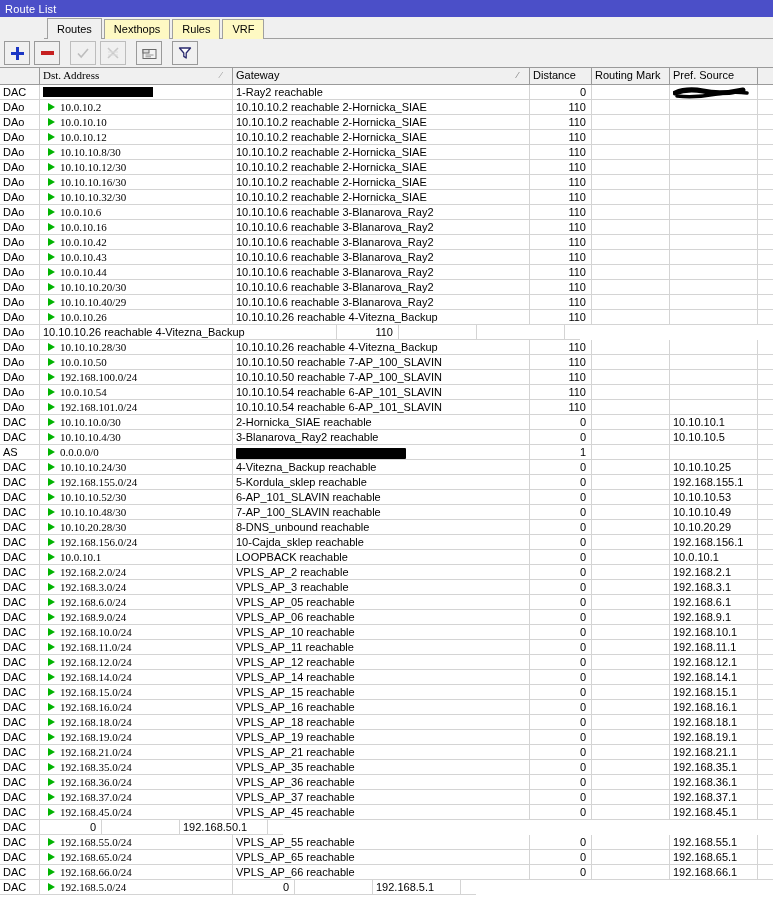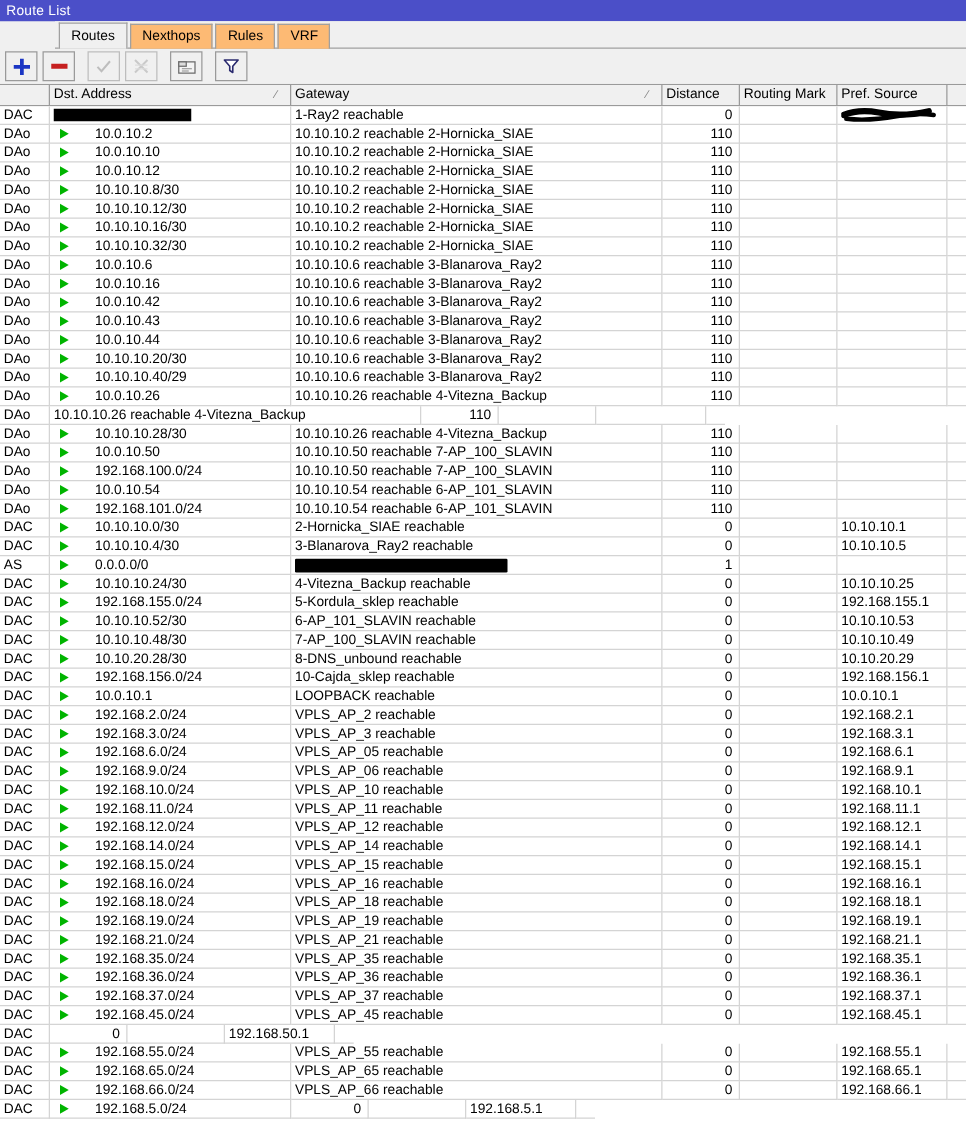--- a/index.html
+++ b/index.html
@@ -38,21 +38,21 @@
     margin-left:44px;
   }
   .tabstrip:after{
     content:"";position:absolute;left:0;right:0;bottom:0;height:1px;background:#a0a0a0;
   }
   .tab{
     height:19px;
     line-height:19px;
     padding:0 9px;
     margin-right:2px;
-    background:#fdba74;
+    background:#fef9c3;
     border:1px solid #a0a0a0;
     border-bottom:none;
     font-size:11px;
     color:#000;
     position:relative;
     z-index:1;
     cursor:default;
   }
   .tab.active{
     background:#f0f0f0;
@@ -120,21 +120,21 @@
     position:relative;
     cursor:default;
   }
   .sortmark{
     position:absolute;right:4px;top:3px;width:8px;height:9px;
     color:#808080;font-size:9px;line-height:9px;
   }
 
   
   .c-flag {width:40px;}
-  .c-dst  {width:193px;}
+  .c-dst  {width:193px;font-family:Liberation Serif, serif;}
   .c-gw   {width:297px;}
   .c-dist {width:62px;}
   .c-rmark{width:78px;}
   .c-pref {width:88px;}
   .c-tail {width:15px;border-right:none !important;}
 
   .rows{flex:1 1 auto;overflow:hidden;}
   .row{
     display:flex;
     height:15px;
@@ -145,21 +145,21 @@
     border-right:1px solid #d4d4d4;
     border-bottom:1px solid #d4d4d4;
     line-height:14px;
     box-sizing:border-box;
     padding-left:3px;
     overflow:hidden;
     white-space:nowrap;
     cursor:default;
   }
   .cell.num{text-align:right;padding-right:5px;padding-left:0;}
-  .cell.dst{display:flex;align-items:center;gap:16px;padding-left:8px;}
+  .cell.dst{display:flex;align-items:center;gap:0;padding-left:8px;}
   .arrow{
     display:inline-block;
     width:0;height:0;
     border-top:4px solid transparent;
     border-bottom:4px solid transparent;
     border-left:7px solid #00b400;
     margin-right:5px;
     flex:0 0 auto;
   }
   .redact{

